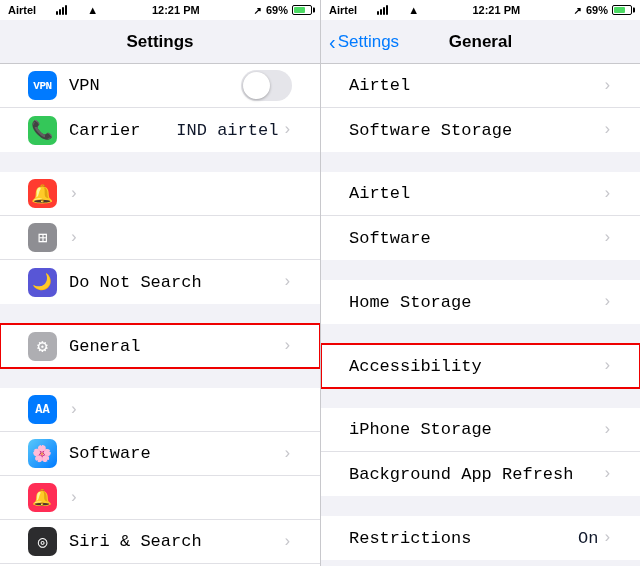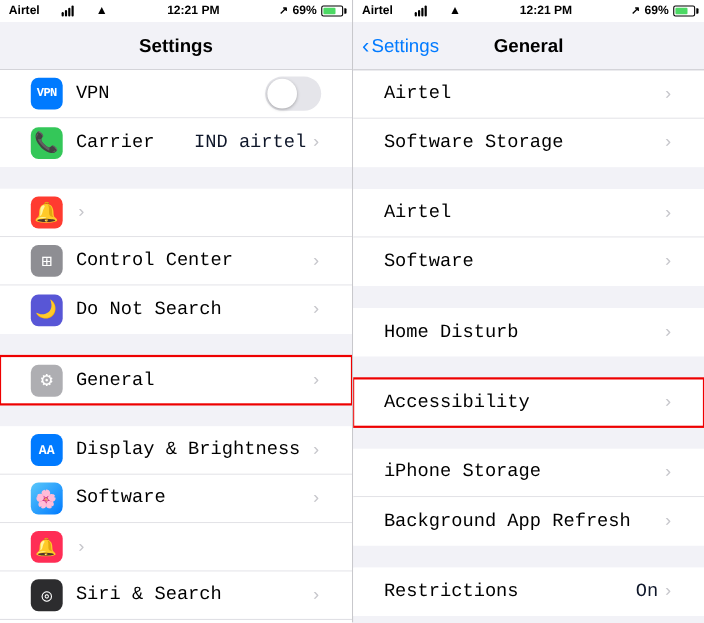--- a/index.html
+++ b/index.html
@@ -109,21 +109,20 @@
 
     <div class="group-gap"></div>
 
     <div class="settings-list">
       <div class="settings-item">
         <div class="item-icon bg-red" style="font-size:18px">🔔</div>
         <span class="chevron">›</span>
       </div>
       <div class="settings-item">
         <div class="item-icon bg-gray" style="font-size:16px">⊞</div>
-        <span class="item-label">Control Center</span>
         <span class="chevron">›</span>
       </div>
       <div class="settings-item">
         <div class="item-icon bg-indigo" style="font-size:16px">🌙</div>
         <span class="item-label">Do Not Search</span>
         <span class="chevron">›</span>
       </div>
     </div>
 
     <div class="group-gap"></div>
@@ -134,21 +133,20 @@
         <span class="item-label">General</span>
         <span class="chevron">›</span>
       </div>
     </div>
 
     <div class="group-gap"></div>
 
     <div class="settings-list">
       <div class="settings-item">
         <div class="item-icon bg-blue" style="font-size:12px;font-weight:700">AA</div>
-        <span class="item-label">Display &amp; Brightness</span>
         <span class="chevron">›</span>
       </div>
       <div class="settings-item">
         <div class="item-icon" style="background: linear-gradient(135deg,#5ac8fa,#007aff);font-size:16px">🌸</div>
         <span class="item-label">Software</span>
         <span class="chevron">›</span>
       </div>
       <div class="settings-item">
         <div class="item-icon bg-pink" style="font-size:16px">🔔</div>
         <span class="chevron">›</span>
@@ -222,21 +220,21 @@
       <div class="settings-item">
         <span class="item-label">Software</span>
         <span class="chevron">›</span>
       </div>
     </div>
 
     <div class="group-gap"></div>
 
     <div class="settings-list">
       <div class="settings-item">
-        <span class="item-label">Home Disturb</span>
+        <span class="item-label">Home Storage</span>
         <span class="chevron">›</span>
       </div>
     </div>
 
     <div class="group-gap"></div>
 
     <div class="settings-list">
       <div class="settings-item item-highlighted">
         <span class="item-label">Accessibility</span>
         <span class="chevron">›</span>

